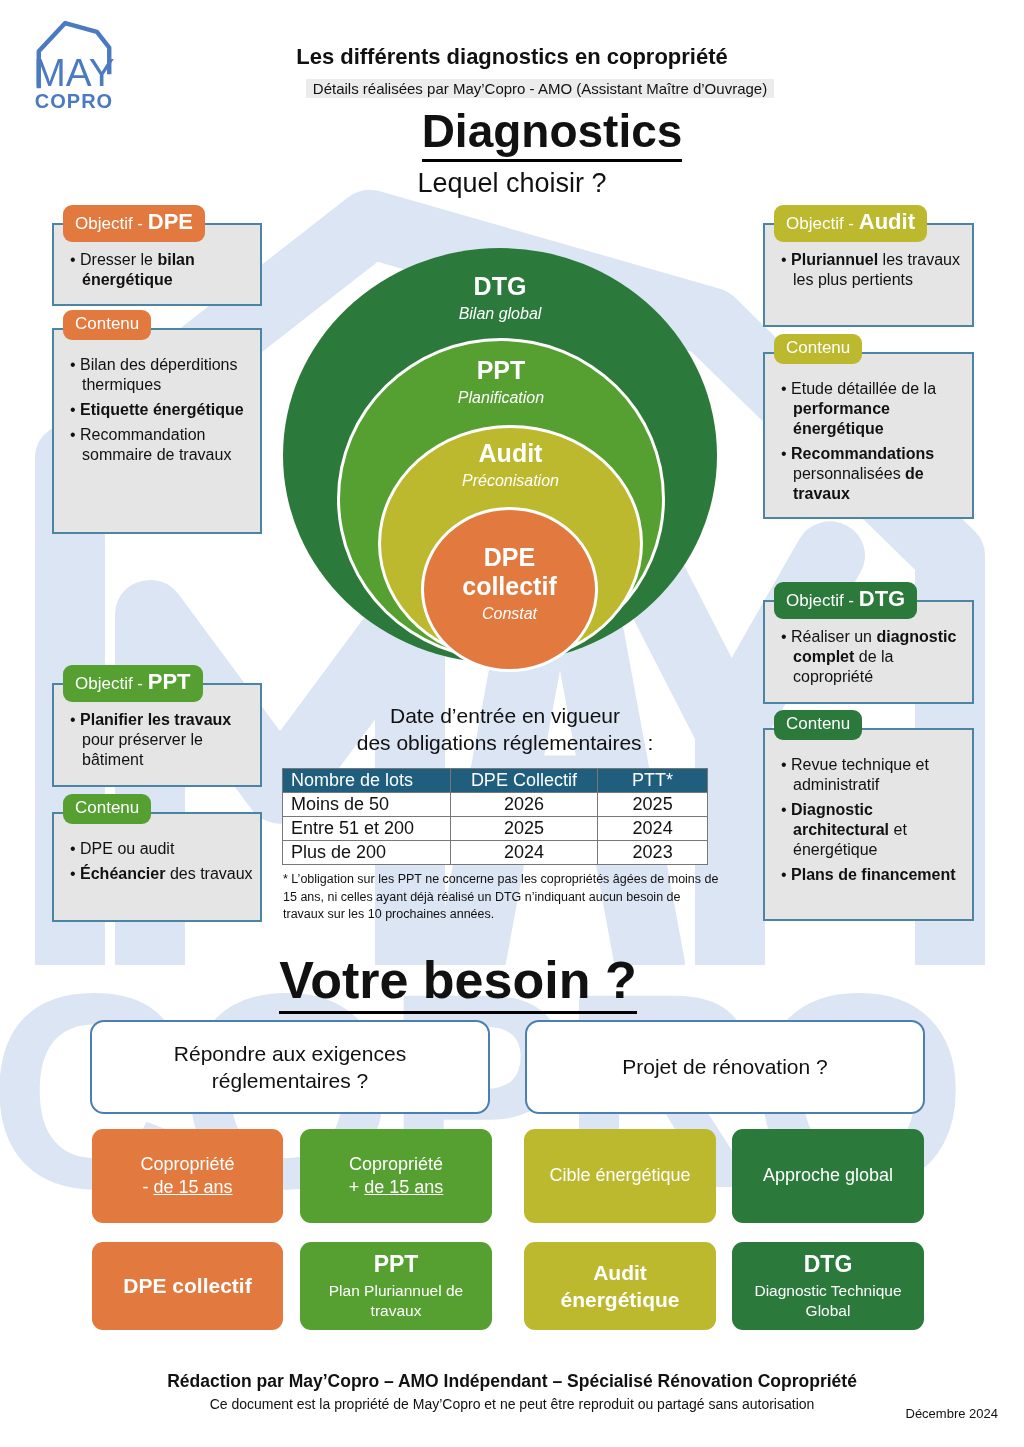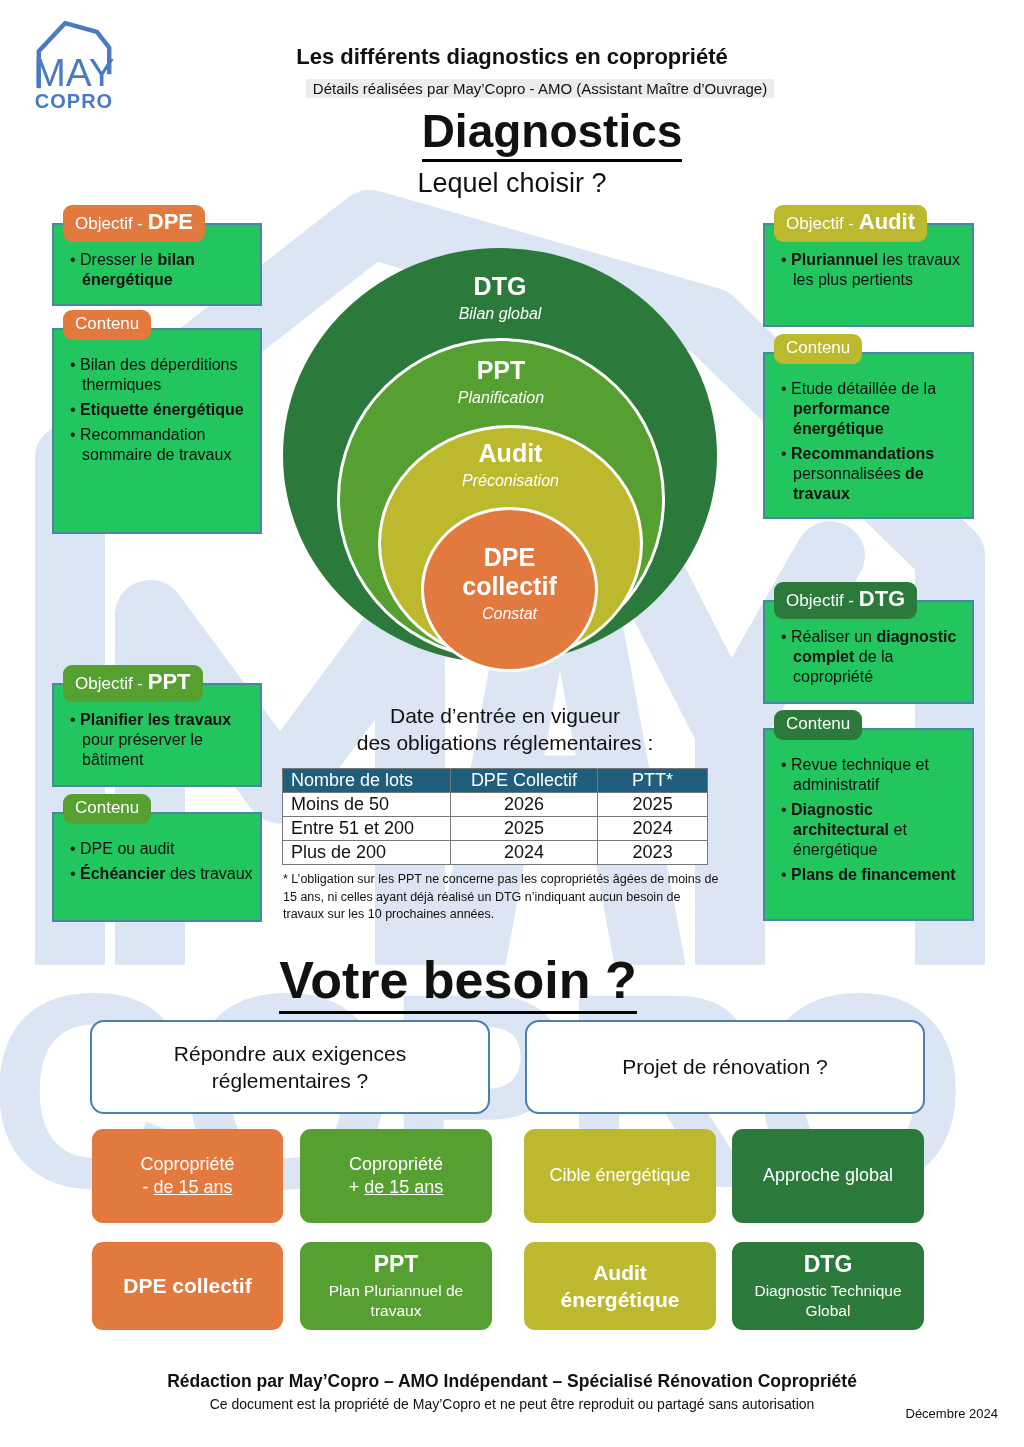--- a/index.html
+++ b/index.html
@@ -13,21 +13,21 @@
   .abs{position:absolute;z-index:2;}
   #logo{left:28px;top:16px;width:92px;text-align:center;}
   #logo .copro-txt{font-size:20px;font-weight:700;color:var(--logo-blue,#4A7AC0);letter-spacing:1px;margin-top:-4px;}
   #doc-title{left:0;top:44px;width:1024px;text-align:center;font-size:22px;font-weight:700;}
   #doc-subtitle{left:0;top:80px;width:1024px;text-align:center;font-size:15px;padding-left:28px;}
   #doc-subtitle span{background:#ececec;padding:1px 7px;}
   #t-diag{left:0;top:104px;width:1024px;text-align:center;font-size:46px;font-weight:700;padding-left:40px;}
   #t-lequel{left:0;top:168px;width:1024px;text-align:center;font-size:27px;}
   .undl{border-bottom:3px solid #000;padding-bottom:2px;}
   
-  .panel{position:absolute;z-index:3;border:2px solid var(--panel-border,#4C84A4);background:#22c55e;}
+  .panel{position:absolute;z-index:3;border:2px solid var(--panel-border,#4C84A4);background:#e5e5e5;}
   .panel .tab{position:absolute;top:-20px;left:9px;border-radius:9px;padding:3px 12px 5px;
               color:#fff;font-size:17px;white-space:nowrap;line-height:1.3;}
   .panel .tab .acr{font-weight:700;font-size:22px;}
   .panel ul{list-style:none;margin:0;padding:25px 6px 6px 16px;font-size:16px;line-height:1.25;}
   .panel li{padding-left:12px;text-indent:-12px;margin-bottom:5px;}
   .panel li::before{content:"• ";}
   .t-orange{background:var(--orange,#E2793E);}
   .t-green{background:var(--green,#56A032);}
   .t-yellow{background:var(--yellow,#BDB92F);}
   .t-dgreen{background:var(--dark-green,#2B7A3B);}

